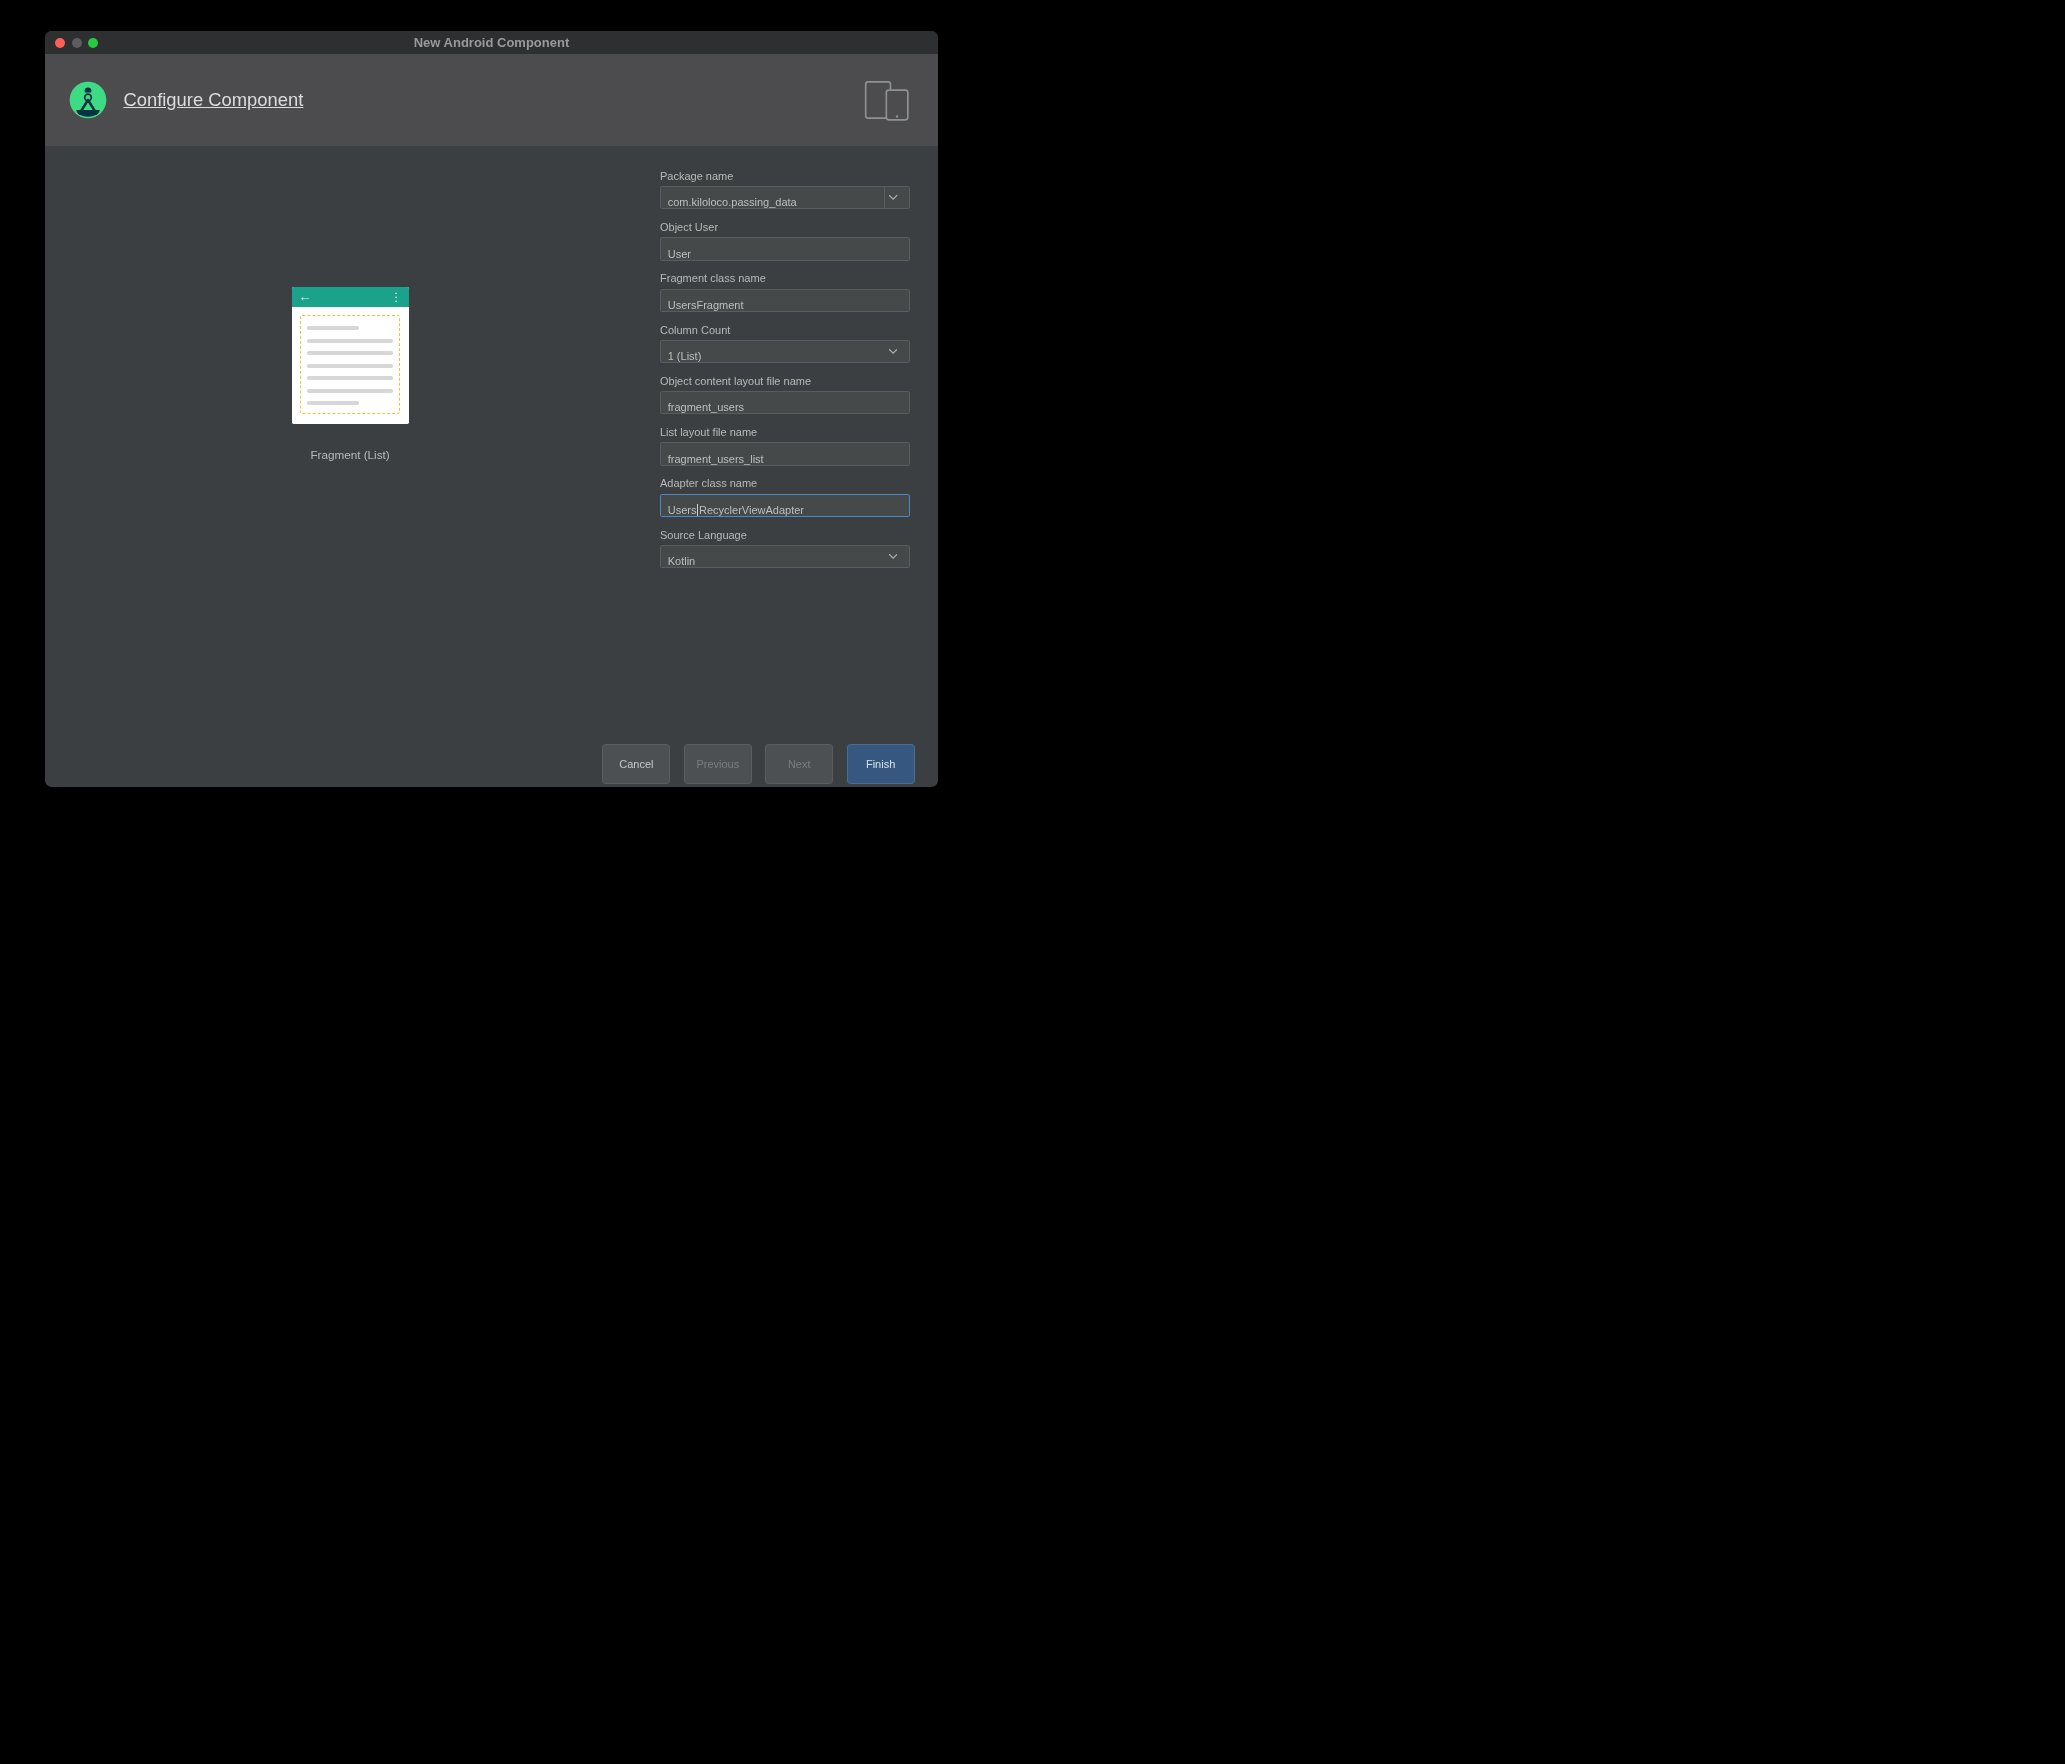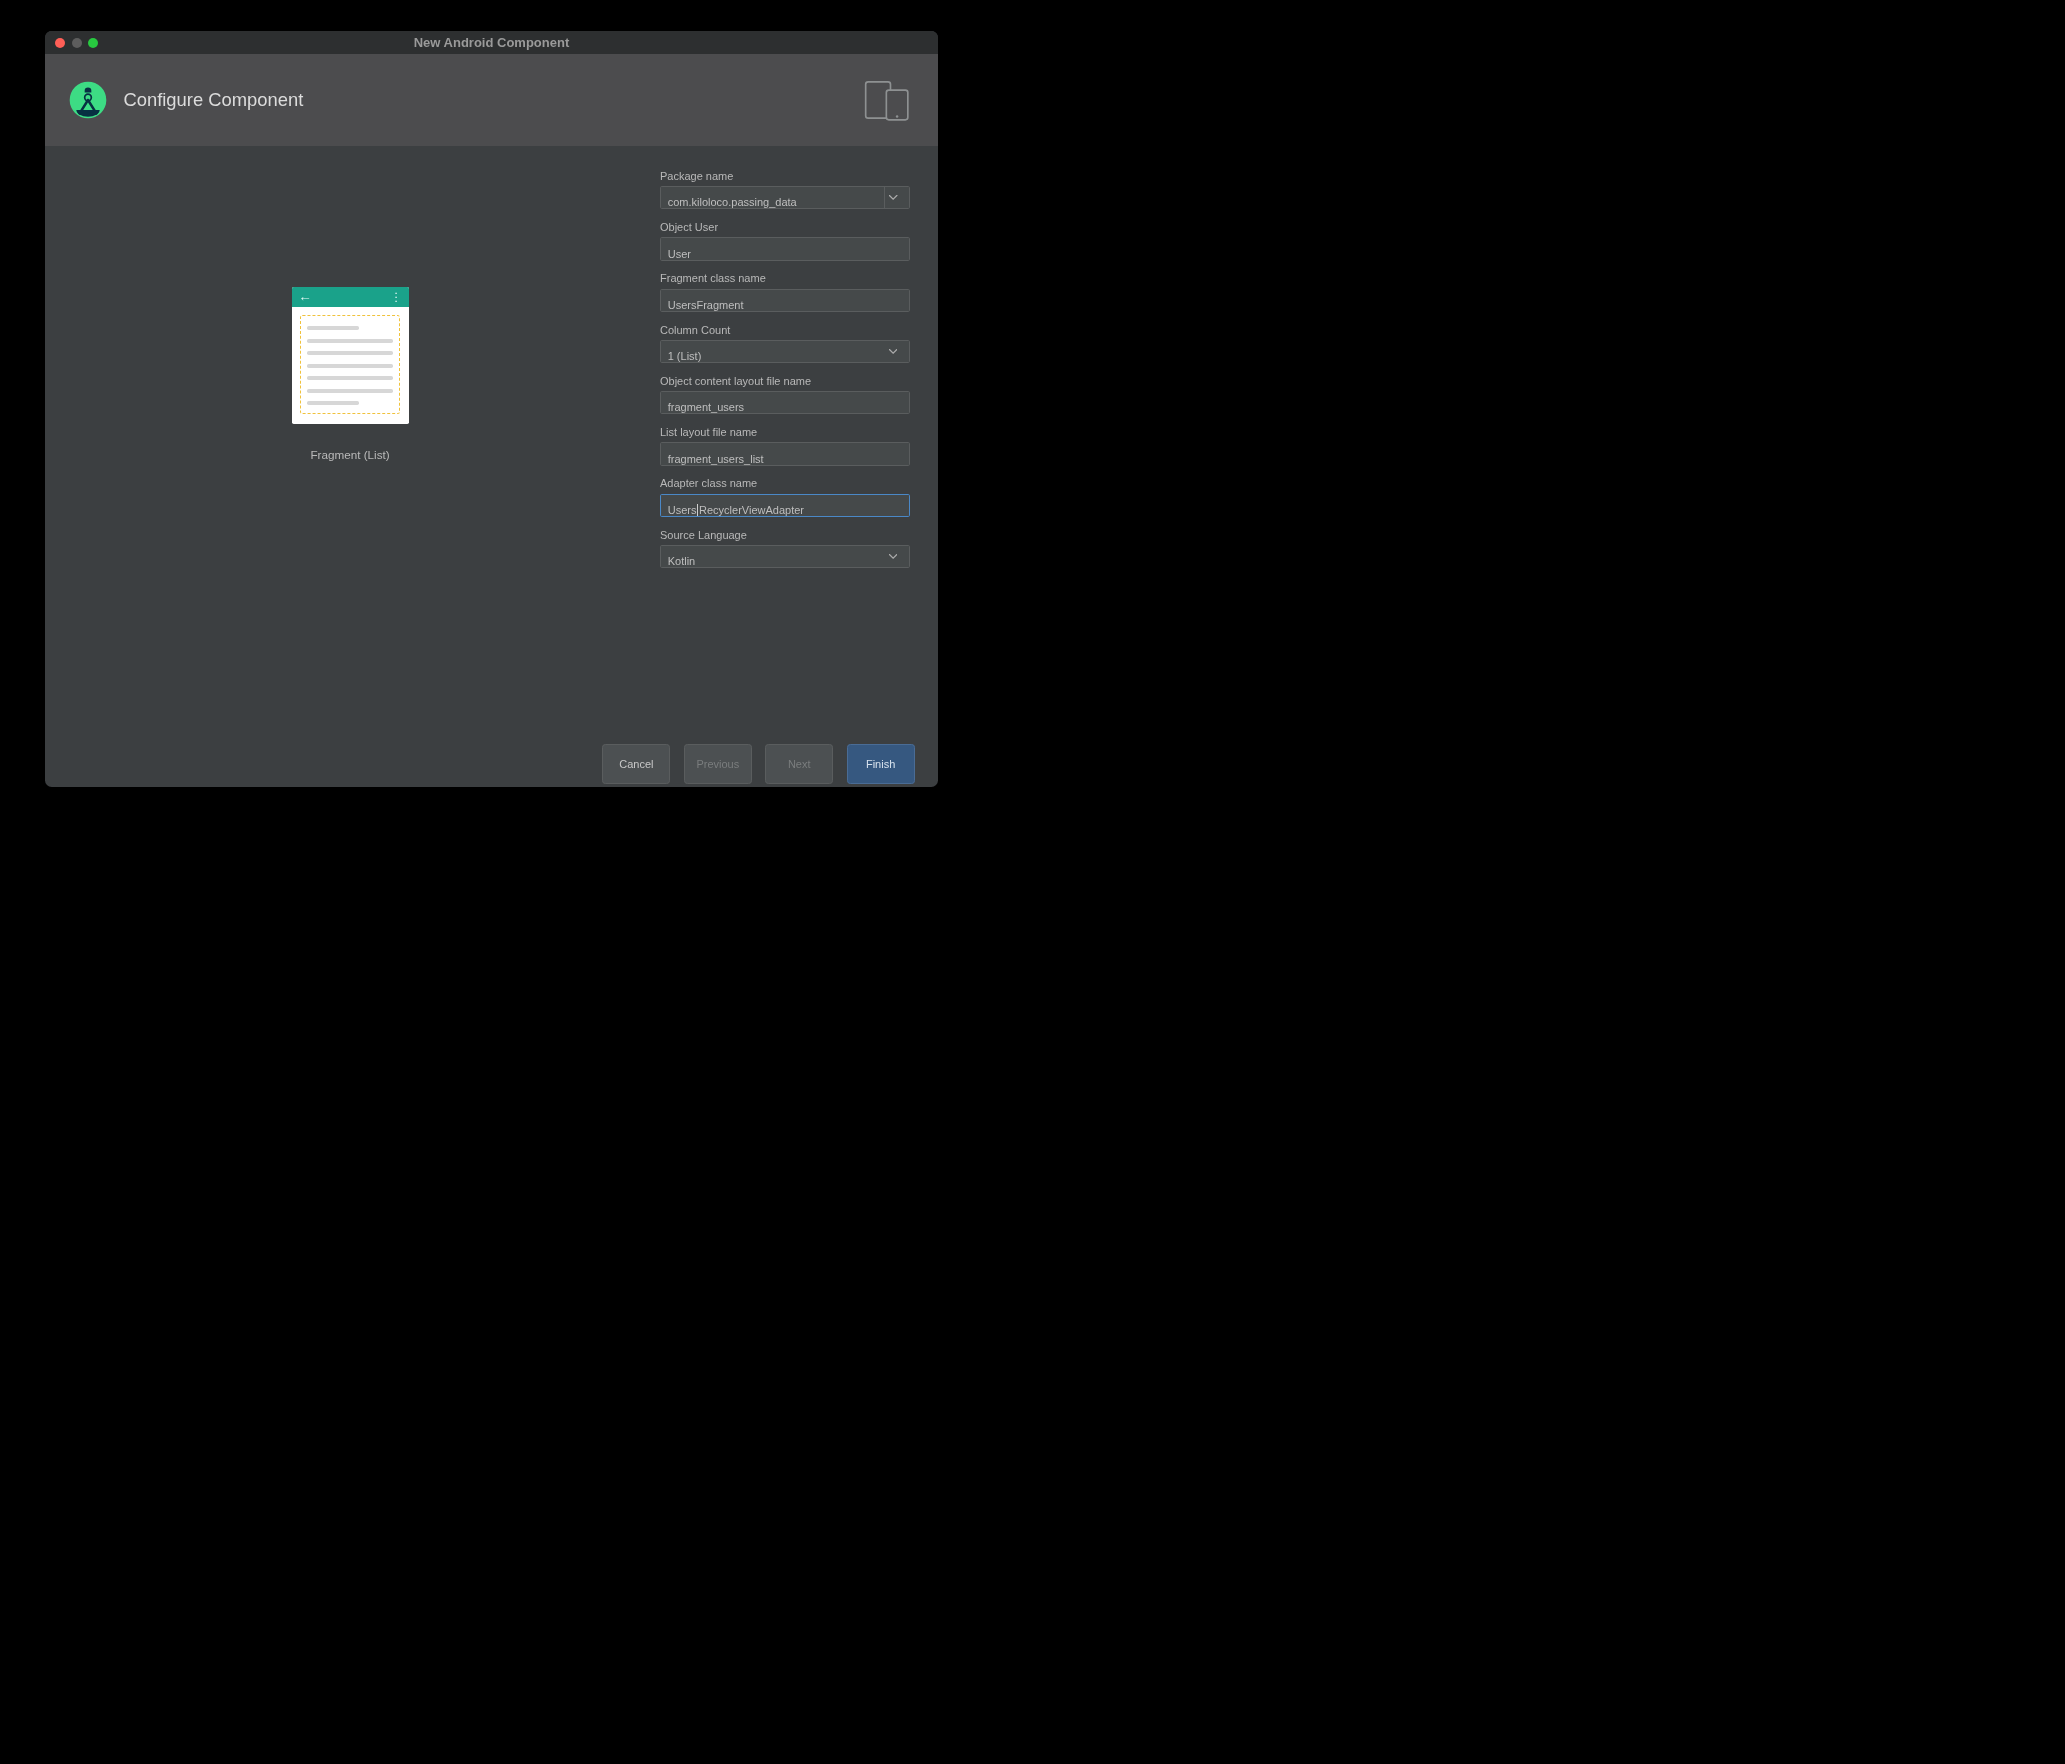--- a/index.html
+++ b/index.html
@@ -48,21 +48,21 @@
     display: flex;
     align-items: center;
     padding: 0 23.4px;
     gap: 15px;
     flex-shrink: 0;
     position: relative;
   }
   .android-logo {
     width: 40px; height: 40px;
   }
-  .header-title { color: #dcdcdc; font-size: 18.4px; font-weight: 400; }
+  .header-title { color: #dcdcdc; font-size: 18.4px; font-weight: 400; text-decoration: underline; }
   .devices-icon { position: absolute; right: 25px; top: 50%; transform: translateY(-50%); }
 
   .body {
     flex: 1;
     display: flex;
     padding: 23.4px 28px 8.3px 28px;
     gap: 33px;
   }
   .left { flex: 1; display:flex; flex-direction:column; align-items:center; justify-content:flex-start; padding-top:117px; }
   .preview-card {

